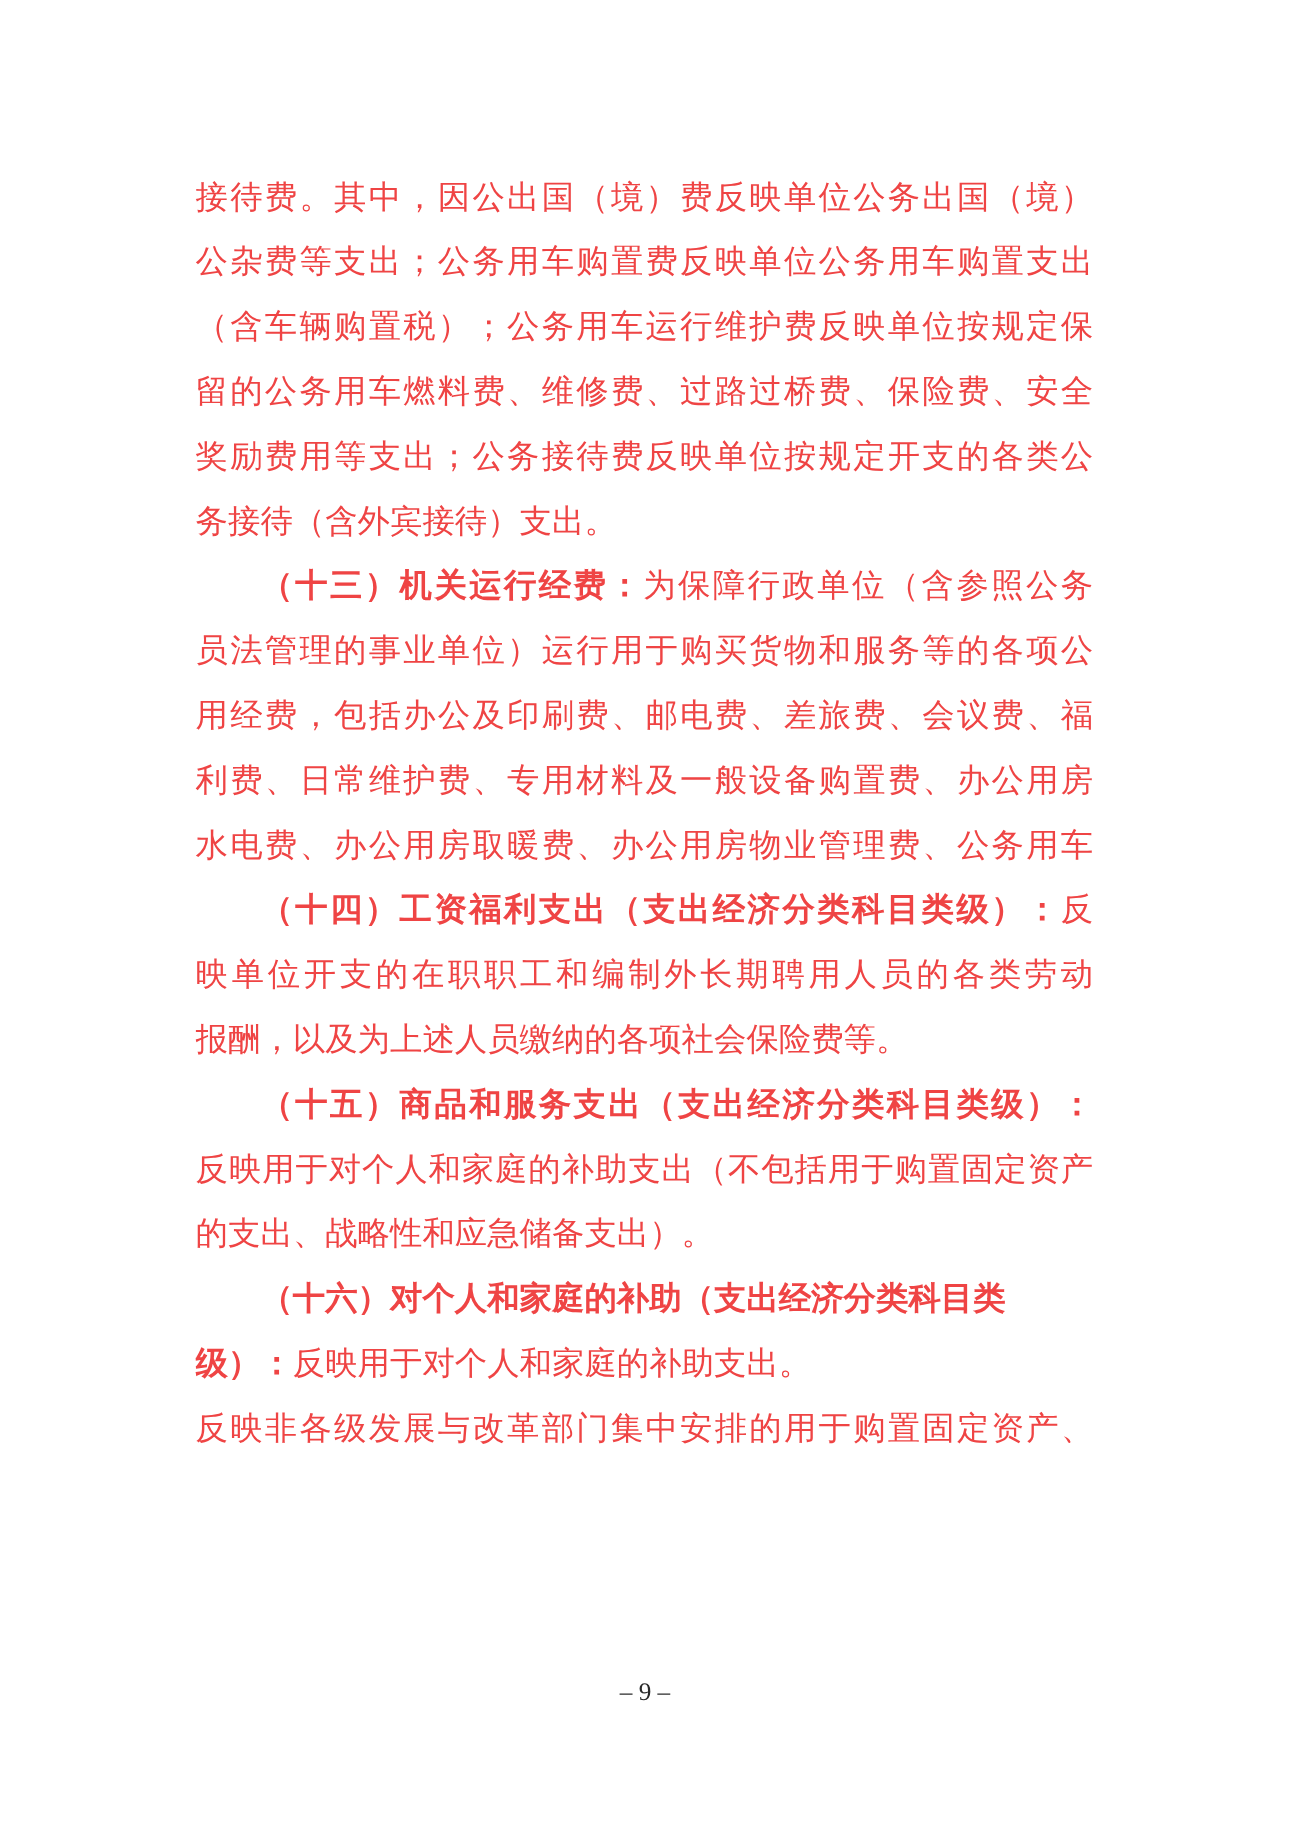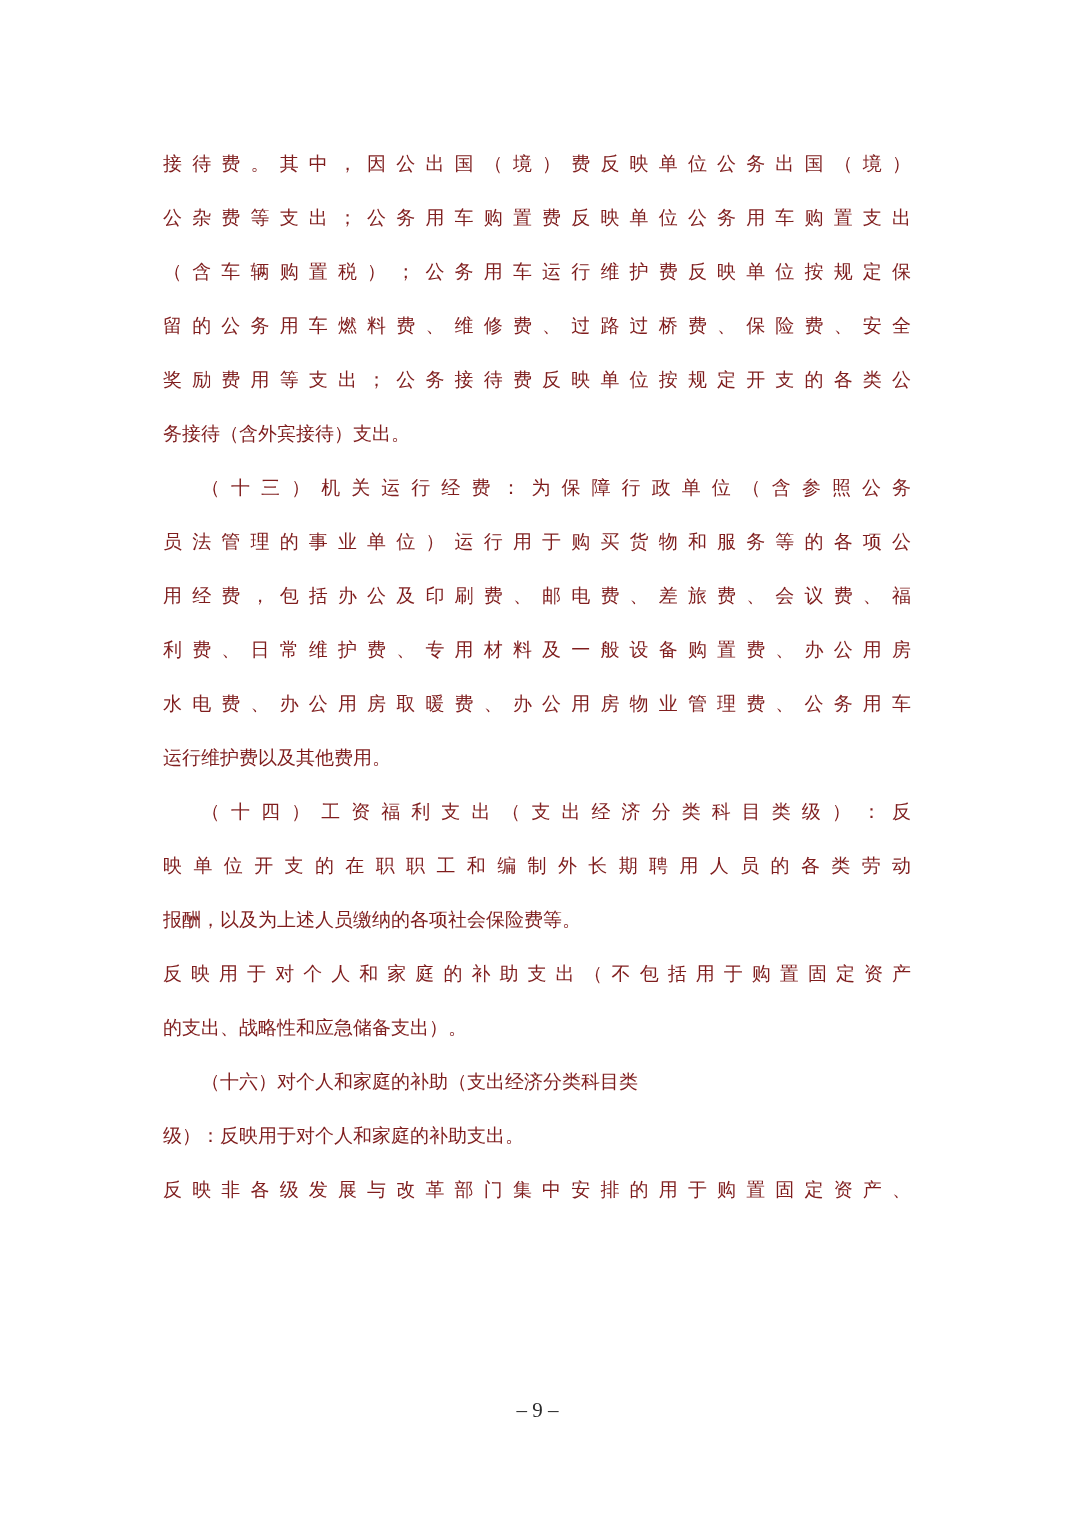--- a/index.html
+++ b/index.html
@@ -17,36 +17,36 @@
   }
   .text-block {
     position: absolute;
     left: 163px;
     top: 137px;
     width: 748px;
   }
   .line {
     height: 54px;
     line-height: 54px;
-    font-size: 19px;
-    color: #7f1d1d;
+    font-size: 27px;
+    color: #ef4444;
     text-align: justify;
     text-align-last: justify;
     overflow: hidden;
     white-space: normal;
   }
   .line.short {
     text-align: center;
     text-align-last: left;
   }
   .line.indent {
     text-indent: 2em;
   }
   .b {
-    font-weight: 400;
+    font-weight: 700;
   }
   .page-number {
     position: absolute;
     left: 0;
     top: 1396px;
     width: 100%;
     text-align: center;
     font-size: 21px;
     line-height: 28px;
     color: #2a2a2a;
@@ -75,28 +75,28 @@
     <div class="line indent"><span class="b">（十三）机关运行经费：</span><span>为保障行政单位（含参照公务</span></div>
 
     <div class="line"><span class="b"></span><span>员法管理的事业单位）运行用于购买货物和服务等的各项公</span></div>
 
     <div class="line"><span class="b"></span><span>用经费，包括办公及印刷费、邮电费、差旅费、会议费、福</span></div>
 
     <div class="line"><span class="b"></span><span>利费、日常维护费、专用材料及一般设备购置费、办公用房</span></div>
 
     <div class="line"><span class="b"></span><span>水电费、办公用房取暖费、办公用房物业管理费、公务用车</span></div>
 
-    <div class="line short"><span class="b"></span><span>运行维护费以及其他费用。</span></div>
 
     <div class="line indent"><span class="b">（十四）工资福利支出（支出经济分类科目类级）：</span><span>反</span></div>
 
     <div class="line"><span class="b"></span><span>映单位开支的在职职工和编制外长期聘用人员的各类劳动</span></div>
 
     <div class="line short"><span class="b"></span><span>报酬，以及为上述人员缴纳的各项社会保险费等。</span></div>
 
+    <div class="line indent"><span class="b">（十五）商品和服务支出（支出经济分类科目类级）：</span><span></span></div>
 
     <div class="line"><span class="b"></span><span>反映用于对个人和家庭的补助支出（不包括用于购置固定资产</span></div>
 
     <div class="line short"><span class="b"></span><span>的支出、战略性和应急储备支出）。</span></div>
 
     <div class="line short indent"><span class="b">（十六）对个人和家庭的补助（支出经济分类科目类</span><span></span></div>
 
     <div class="line short"><span class="b">级）：</span><span>反映用于对个人和家庭的补助支出。</span></div>
 
 

